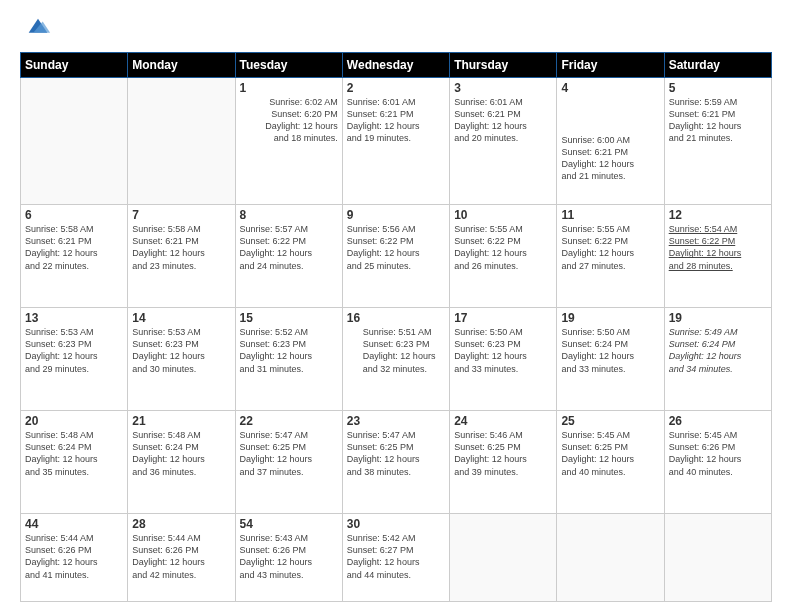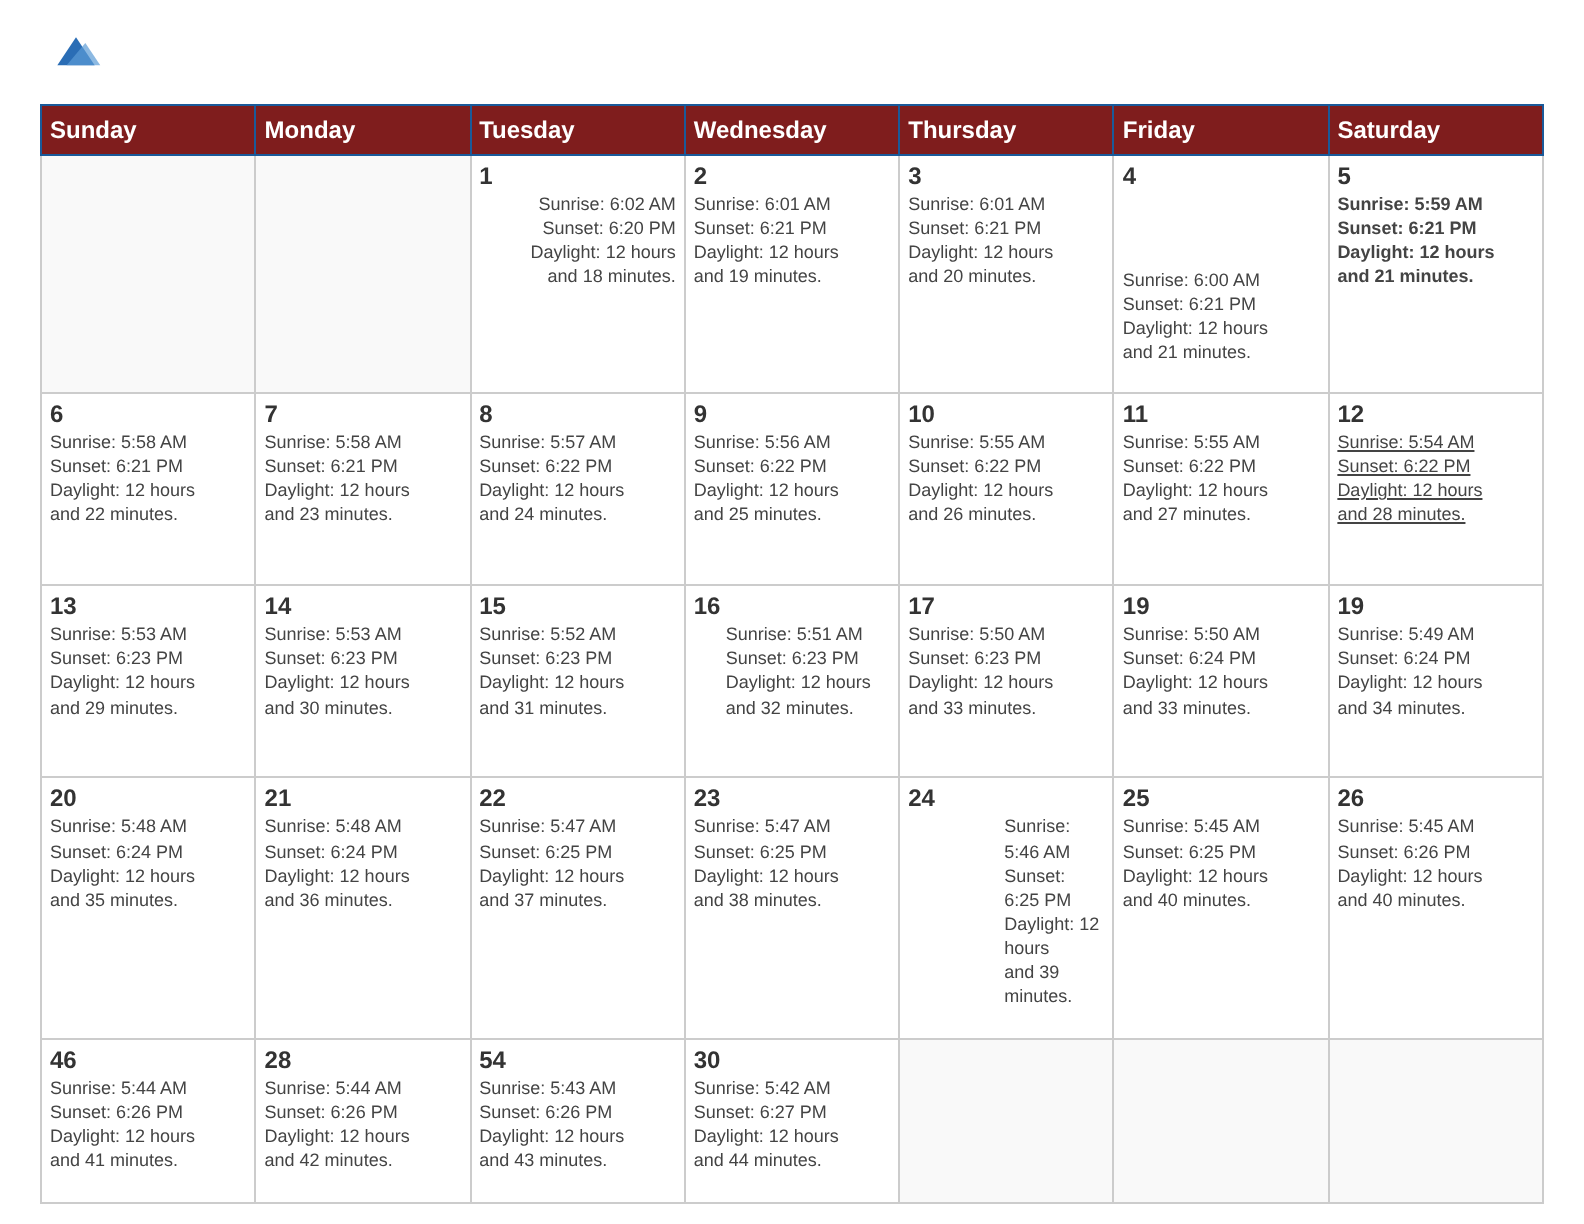--- a/index.html
+++ b/index.html
@@ -63,21 +63,21 @@
       color: #555;
     }
     .calendar {
       flex: 1;
       border: 1px solid #ccc;
       border-collapse: collapse;
       width: 100%;
       table-layout: fixed;
     }
     .calendar th {
-      background: #7f1d1d;
+      background: #000000;
       color: #fff;
       font-size: 12px;
       font-weight: bold;
       padding: 5px 4px;
       text-align: left;
       border: 1px solid #1a5a9a;
     }
     .calendar td {
       border: 1px solid #ccc;
       vertical-align: top;
@@ -165,21 +165,21 @@
           </td>
           <td>
             <span class="day-num">4</span>
             <div class="day-info" style="white-space: pre-line; margin-top: 39px;">Sunrise: 6:00 AM
 Sunset: 6:21 PM
 Daylight: 12 hours
 and 21 minutes.</div>
           </td>
           <td>
             <span class="day-num">5</span>
-            <div class="day-info" style="white-space: pre-line; font-weight: bold;">Sunrise: 5:59 AM
+            <div class="day-info" style="white-space: pre-line;">Sunrise: 5:59 AM
 Sunset: 6:21 PM
 Daylight: 12 hours
 and 21 minutes.</div>
           </td>
         </tr>
         <tr>
           <td>
             <span class="day-num">6</span>
             <div class="day-info" style="white-space: pre-line;">Sunrise: 5:58 AM
 Sunset: 6:21 PM
@@ -267,21 +267,21 @@
           </td>
           <td>
             <span class="day-num">19</span>
             <div class="day-info" style="white-space: pre-line;">Sunrise: 5:50 AM
 Sunset: 6:24 PM
 Daylight: 12 hours
 and 33 minutes.</div>
           </td>
           <td>
             <span class="day-num">19</span>
-            <div class="day-info" style="white-space: pre-line;">Sunrise: 5:49 AM
+            <div class="day-info" style="white-space: pre-line; font-style: italic;">Sunrise: 5:49 AM
 Sunset: 6:24 PM
 Daylight: 12 hours
 and 34 minutes.</div>
           </td>
         </tr>
         <tr>
           <td>
             <span class="day-num">20</span>
             <div class="day-info" style="white-space: pre-line;">Sunrise: 5:48 AM
 Sunset: 6:24 PM
@@ -304,21 +304,21 @@
           </td>
           <td>
             <span class="day-num">23</span>
             <div class="day-info" style="white-space: pre-line;">Sunrise: 5:47 AM
 Sunset: 6:25 PM
 Daylight: 12 hours
 and 38 minutes.</div>
           </td>
           <td>
             <span class="day-num">24</span>
-            <div class="day-info" style="white-space: pre-line; margin-left: 48px;">Sunrise: 5:46 AM
+            <div class="day-info" style="white-space: pre-line;">Sunrise: 5:46 AM
 Sunset: 6:25 PM
 Daylight: 12 hours
 and 39 minutes.</div>
           </td>
           <td>
             <span class="day-num">25</span>
             <div class="day-info" style="white-space: pre-line;">Sunrise: 5:45 AM
 Sunset: 6:25 PM
 Daylight: 12 hours
 and 40 minutes.</div>
@@ -326,21 +326,21 @@
           <td>
             <span class="day-num">26</span>
             <div class="day-info" style="white-space: pre-line;">Sunrise: 5:45 AM
 Sunset: 6:26 PM
 Daylight: 12 hours
 and 40 minutes.</div>
           </td>
         </tr>
         <tr class="row-last">
           <td>
-            <span class="day-num">46</span>
+            <span class="day-num">44</span>
             <div class="day-info" style="white-space: pre-line;">Sunrise: 5:44 AM
 Sunset: 6:26 PM
 Daylight: 12 hours
 and 41 minutes.</div>
           </td>
           <td>
             <span class="day-num">28</span>
             <div class="day-info" style="white-space: pre-line;">Sunrise: 5:44 AM
 Sunset: 6:26 PM
 Daylight: 12 hours

